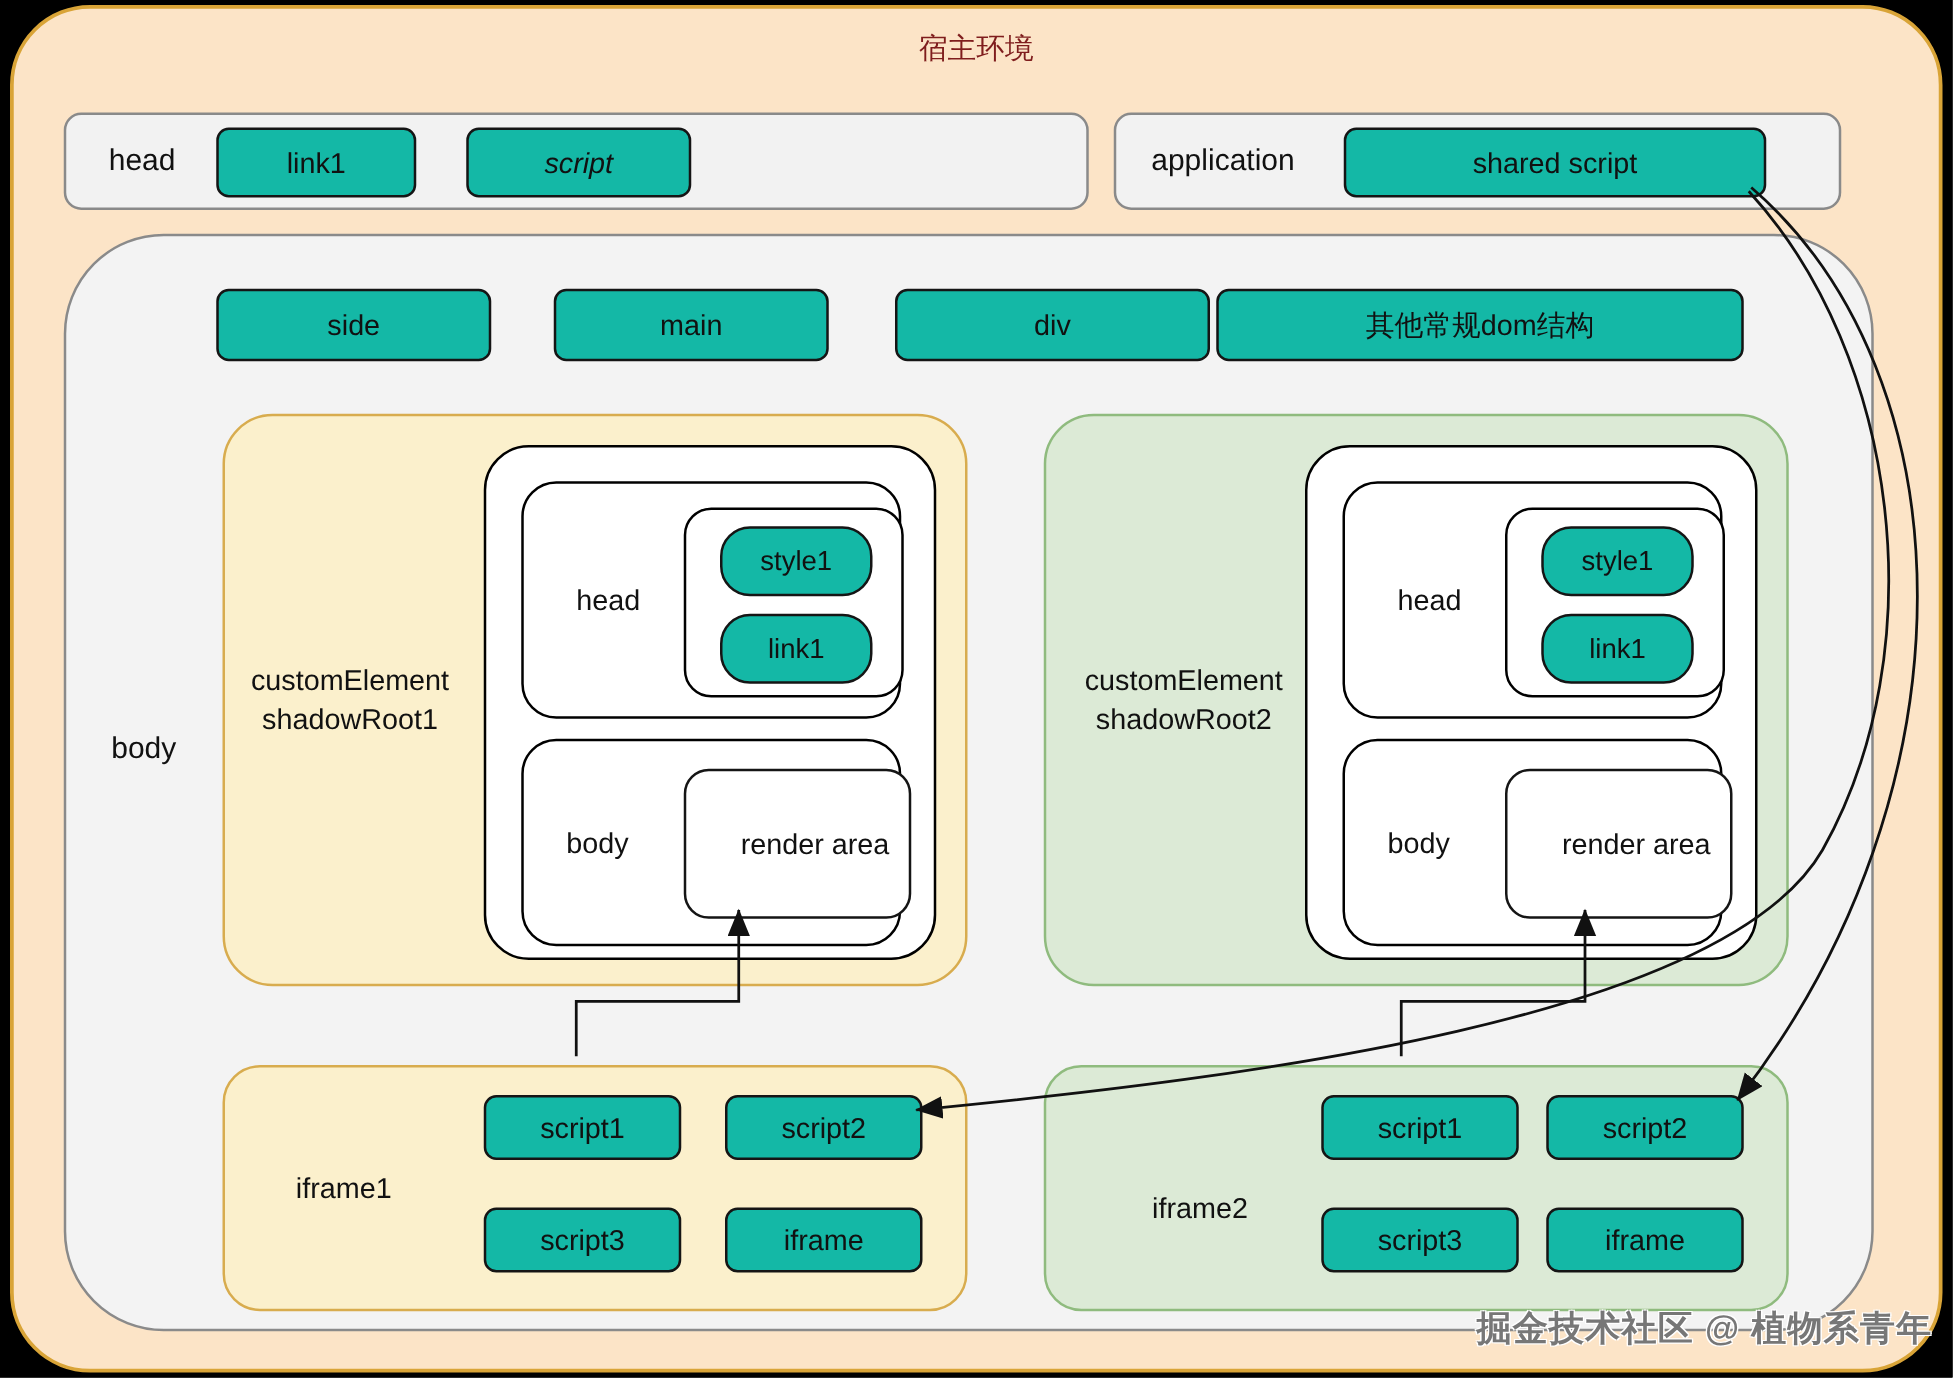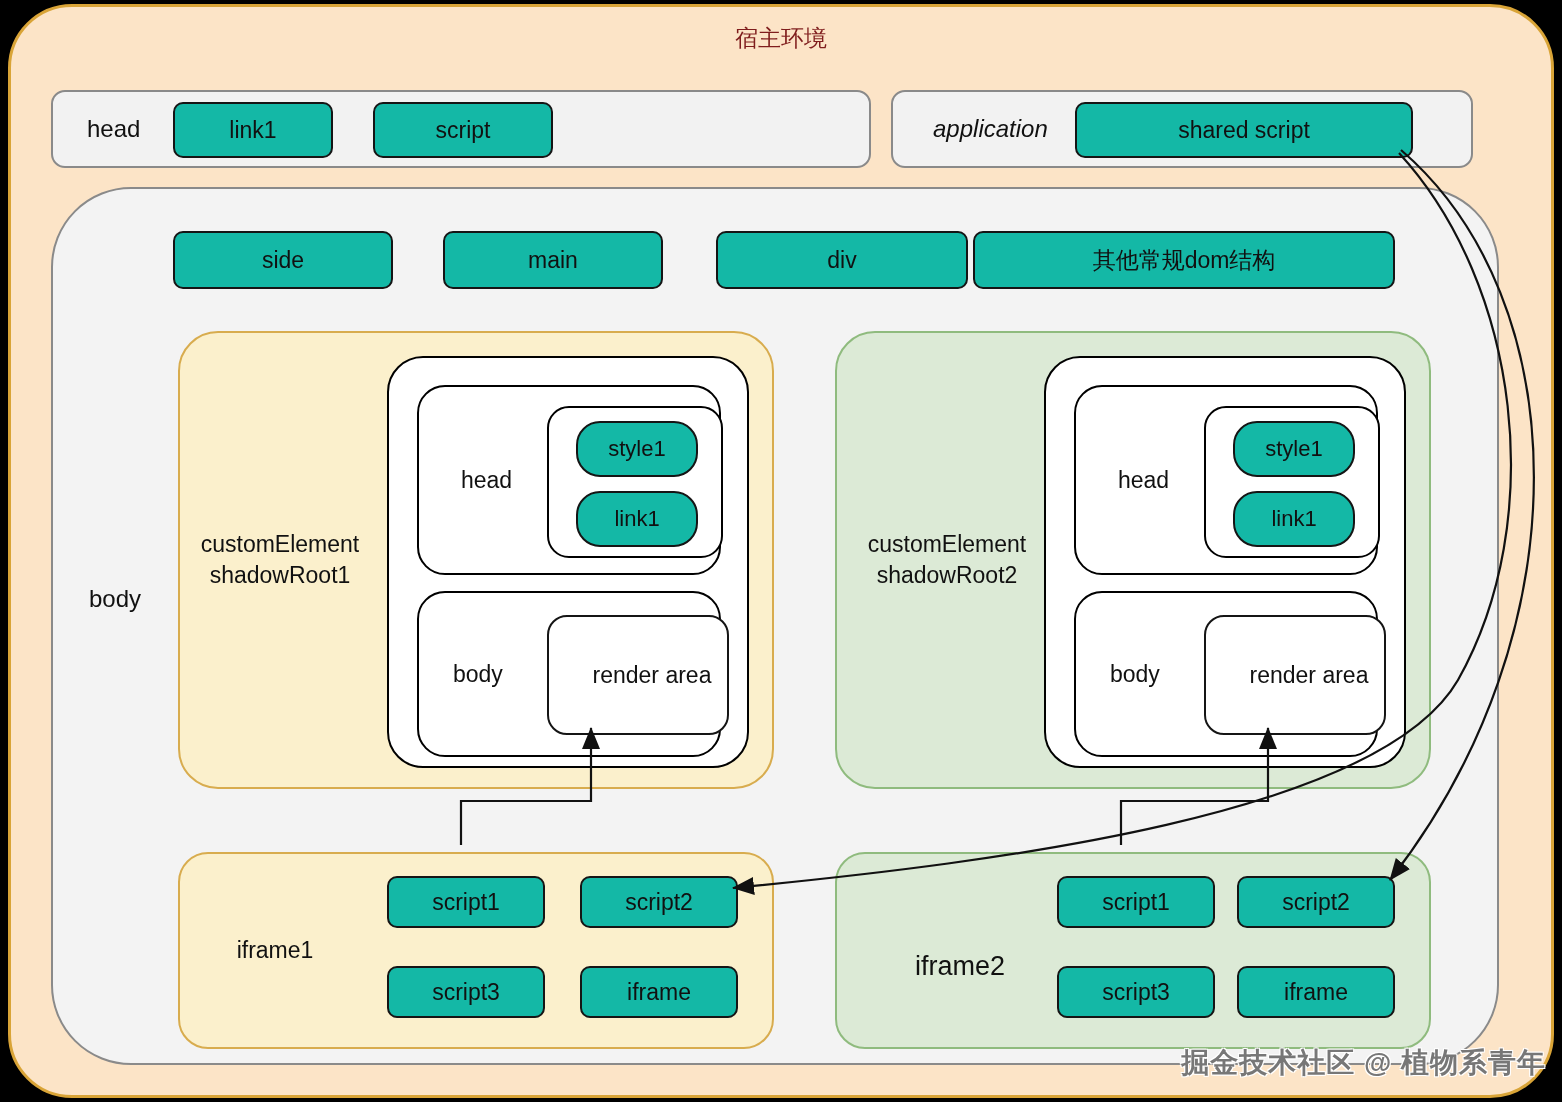--- a/index.html
+++ b/index.html
@@ -64,25 +64,25 @@
 </head>
 <body>
 
 <div class="canvas">
   <div class="host-env">
     <div class="diagram-title">宿主环境</div>
 
     <div class="panel head-panel">
       <div class="lbl lbl-v" style="left:34px;">head</div>
       <div class="box" style="left:120px; top:10px; width:160px; height:56px;">link1</div>
-      <div class="box" style="left:320px; top:10px; width:180px; height:56px;">script</div>
+      <div class="box" style="left:320px; top:10px; width:180px; height:56px;font-style:italic;">script</div>
     </div>
 
     <div class="panel app-panel">
-      <div class="lbl lbl-v" style="left:40px;font-style:italic;">application</div>
+      <div class="lbl lbl-v" style="left:28px;">application</div>
       <div class="box" style="left:182px; top:10px; width:338px; height:56px;">shared script</div>
     </div>
 
     <div class="body-panel">
       <div class="lbl" style="left:36px; top:396px;">body</div>
 
       <div class="box" style="left:120px; top:42px; width:220px; height:58px;">side</div>
       <div class="box" style="left:390px; top:42px; width:220px; height:58px;">main</div>
       <div class="box" style="left:663px; top:42px; width:252px; height:58px;">div</div>
       <div class="box" style="left:920px; top:42px; width:422px; height:58px;">其他常规dom结构</div>
@@ -129,21 +129,21 @@
 
       <div class="iframe-cont theme-yellow if-1">
         <div class="lbl lbl-v" style="left:20px; width:150px; justify-content:center; font-size:23px;">iframe1</div>
         <div class="box script-box" style="left:207px; top:22px;">script1</div>
         <div class="box script-box" style="left:400px; top:22px;">script2</div>
         <div class="box script-box" style="left:207px; top:112px;">script3</div>
         <div class="box script-box" style="left:400px; top:112px;">iframe</div>
       </div>
 
       <div class="iframe-cont theme-green if-2">
-        <div class="lbl lbl-v" style="left:48px; width:150px; justify-content:center; font-size:27px;margin-top:31px;">iframe2</div>
+        <div class="lbl lbl-v" style="left:48px; width:150px; justify-content:center; font-size:23px;margin-top:31px;">iframe2</div>
         <div class="box script-box" style="left:220px; top:22px;">script1</div>
         <div class="box script-box" style="left:400px; top:22px;">script2</div>
         <div class="box script-box" style="left:220px; top:112px;">script3</div>
         <div class="box script-box" style="left:400px; top:112px;">iframe</div>
       </div>
     </div>
   </div>
 
   <svg class="overlay" viewBox="0 0 1562 1102">
     <defs>

